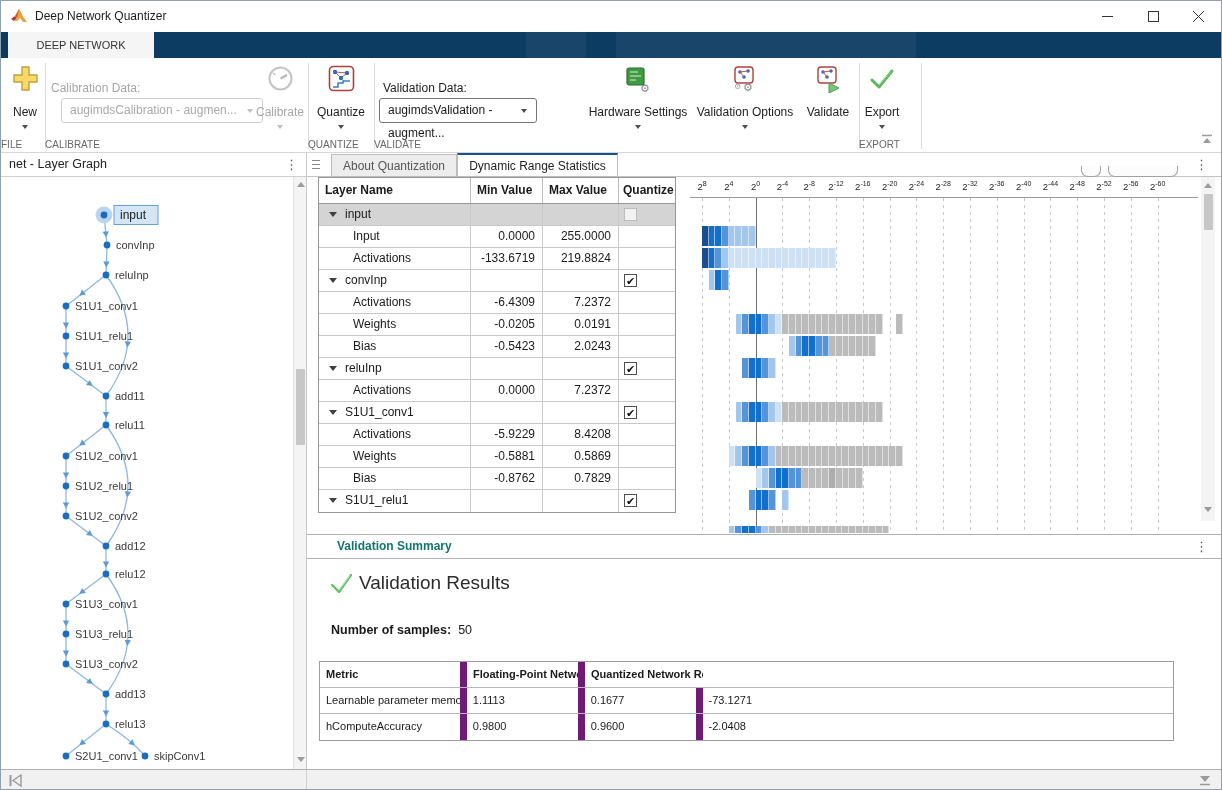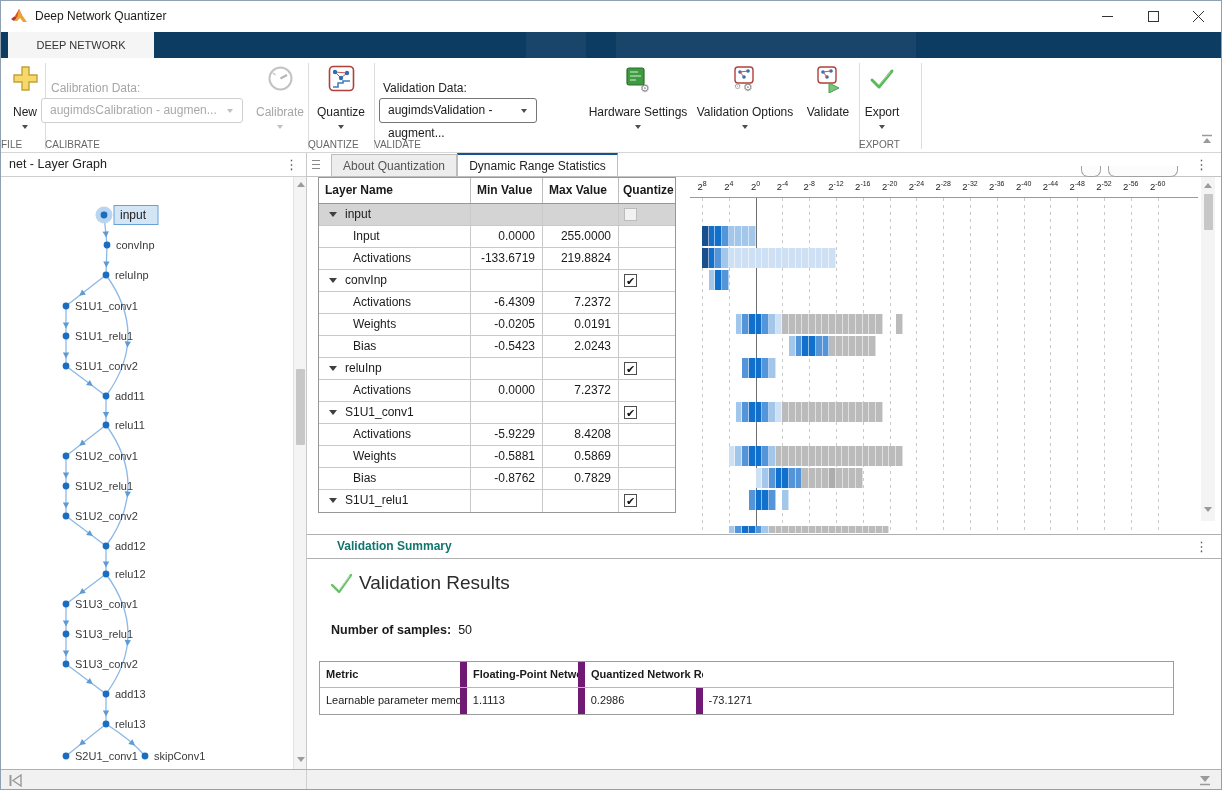--- a/index.html
+++ b/index.html
@@ -155,21 +155,21 @@
     <svg class="abs" style="left:5px;top:1px" width="27" height="27" viewBox="0 0 27 27">
       <path d="M10 2 h7 v8 h8 v7 h-8 v8 h-7 v-8 h-8 v-7 h8 z" fill="#f7d96a" stroke="#c2a23a" stroke-width="1.4"></path>
     </svg>
     <div class="btnlabel" style="left:0;width:36px">New</div>
     <div class="dda" style="left:15px;top:61px"></div>
   </div>
   <div class="vsep" style="left:44px"></div>
   <div class="seclabel" style="left:0;width:44px">FILE</div>
 
   <div class="combolabel" style="left:50px;color:#a6a6a6">Calibration Data:</div>
-  <div class="combo dis" style="left:40px;width:202px">
+  <div class="combo dis" style="left:60px;width:202px">
     <span>augimdsCalibration - augmen...</span>
     <div class="dda dis"></div>
   </div>
   <div class="abs" style="left:252px;top:6px;width:54px;height:72px">
     <svg class="abs" style="left:14px;top:1px" width="27" height="27" viewBox="0 0 27 27">
       <circle cx="13.5" cy="13.5" r="11" fill="none" stroke="#c3c3c3" stroke-width="2"></circle>
       <line x1="13.5" y1="13.5" x2="20" y2="10" stroke="#b5b5b5" stroke-width="2"></line>
       <line x1="6" y1="8" x2="8.5" y2="10" stroke="#c3c3c3" stroke-width="1.5"></line>
     </svg>
     <div class="btnlabel dis" style="left:0;width:54px">Calibrate</div>
@@ -764,22 +764,28 @@
   </div>
   <div id="vtable">
       <div class="vr h">
         <div class="vc" style="width: 147px;">Metric</div>
         <div class="vc" style="width: 118px;">Floating-Point Network Results</div>
         <div class="vc" style="width: 118px;">Quantized Network Results</div>
       </div>
       <div class="vr">
         <div class="vc" style="width: 147px;">Learnable parameter memory (MB)</div>
         <div class="vc" style="width: 118px;">1.1113</div>
-        <div class="vc" style="width: 118px;">0.2986</div>
+        <div class="vc" style="width: 118px;">0.1677</div>
         <div class="vc" style="width: 471px;">-73.1271</div>
+      </div>
+      <div class="vr">
+        <div class="vc" style="width: 147px;">hComputeAccuracy</div>
+        <div class="vc" style="width: 118px;">0.9800</div>
+        <div class="vc" style="width: 118px;">0.9600</div>
+        <div class="vc" style="width: 471px;">-2.0408</div>
       </div>
     </div>
 </div>
 
 <div class="abs" id="statusbar">
   <div class="vd"></div>
   <svg class="abs" style="left:8px;top:4px" width="13" height="13">
     <line x1="1.5" y1="1" x2="1.5" y2="12" stroke="#9a9a9a" stroke-width="2"></line>
     <polygon points="12,1 12,12 4,6.5" fill="none" stroke="#9a9a9a" stroke-width="1.4"></polygon>
   </svg>

